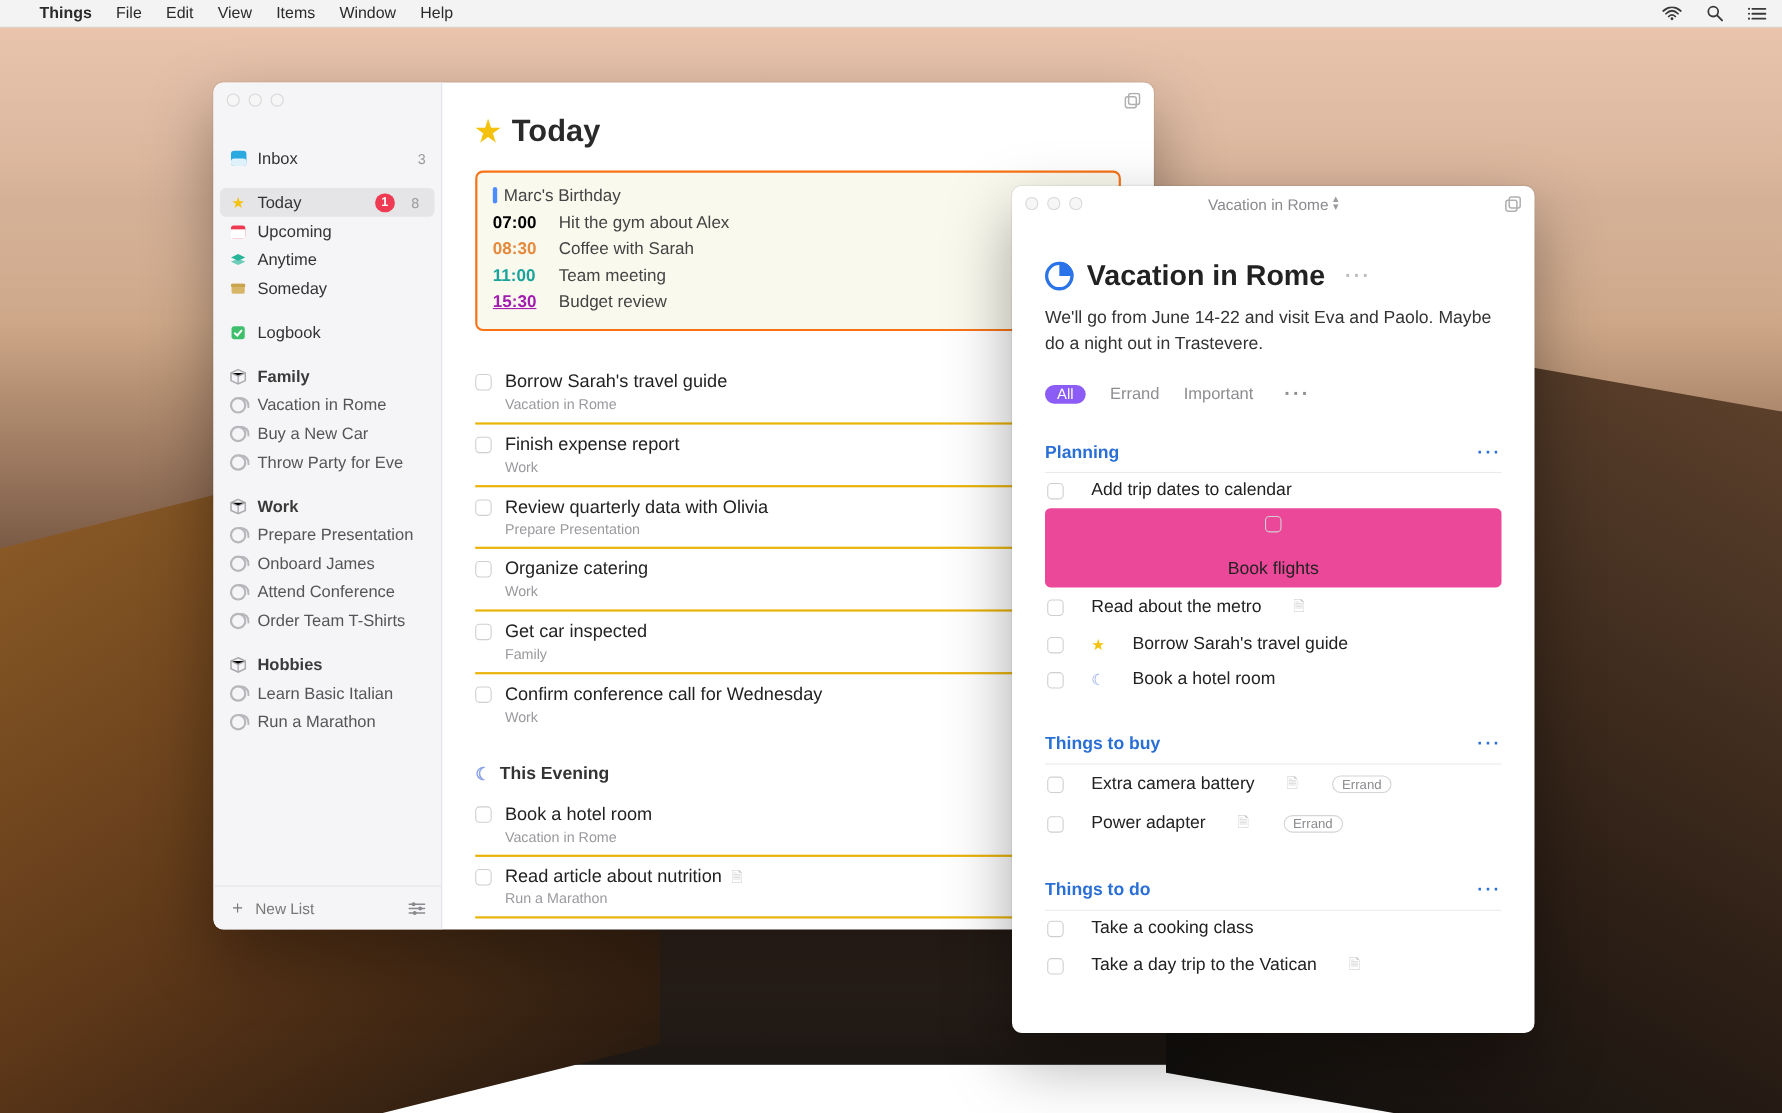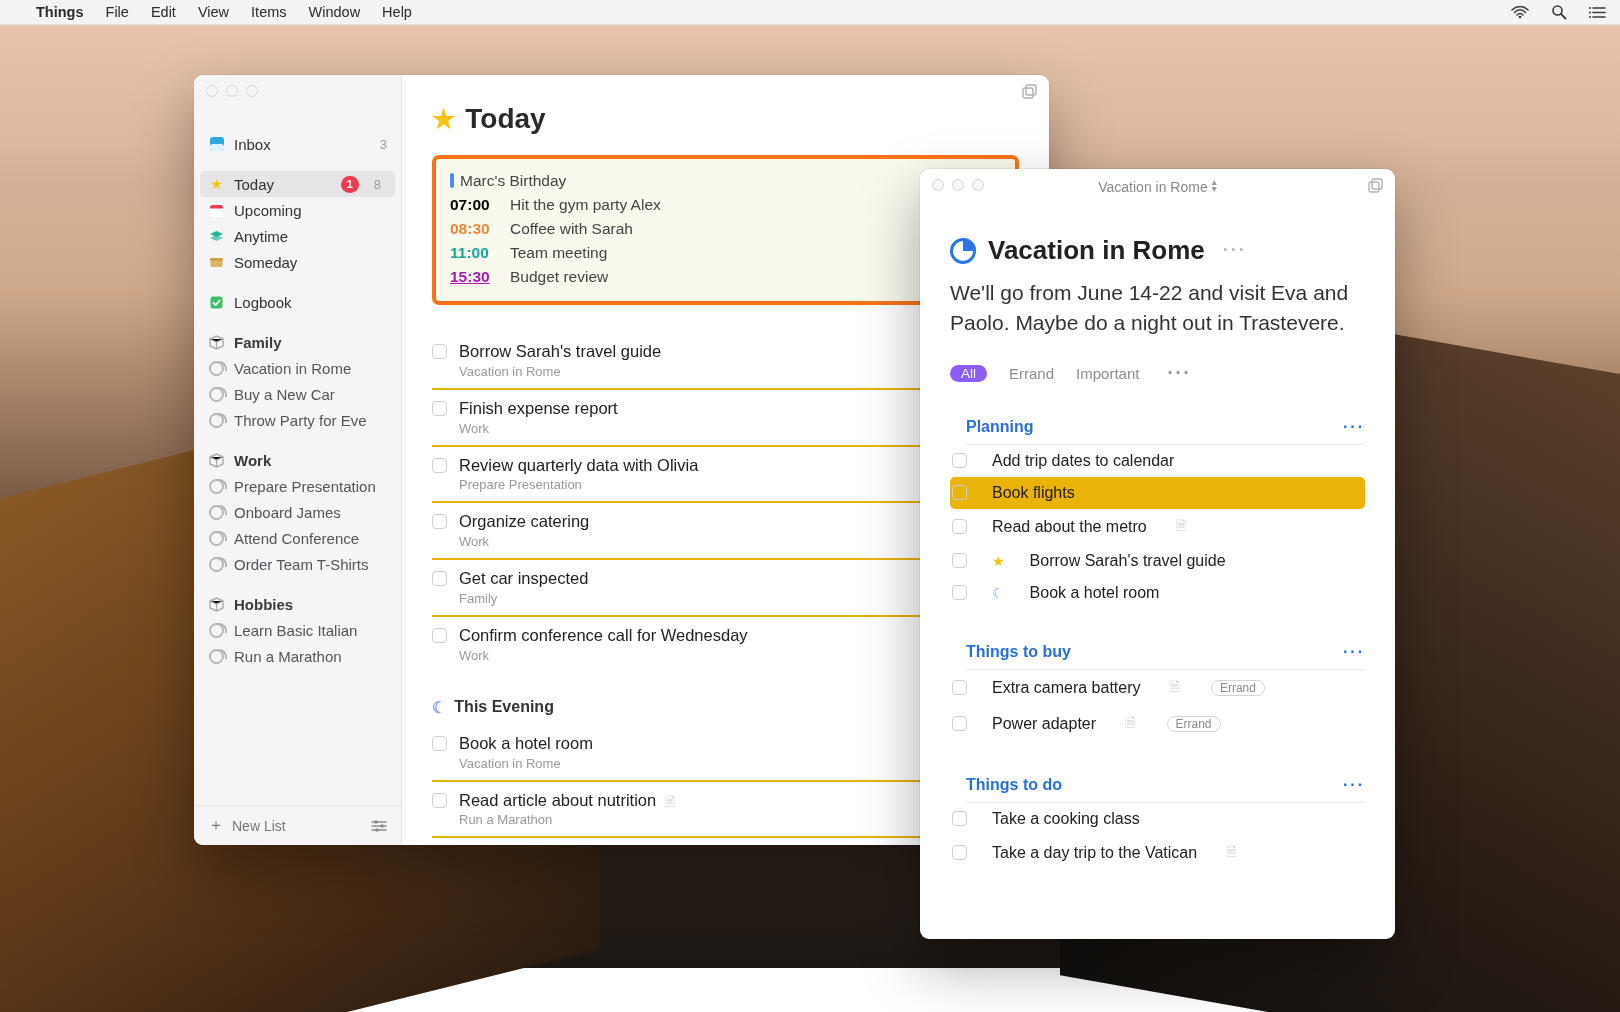--- a/index.html
+++ b/index.html
@@ -35,49 +35,49 @@
   .sb-area{color:#3a3a3a;font-weight:600;}
   .sb-proj{color:#555;}
   .sidebar-footer{margin-top:auto;border-top:1px solid #e5e5e8;height:40px;display:flex;align-items:center;padding:0 14px;color:#777;font-size:14px;gap:8px;}
   .sidebar-footer .flex{flex:1;}
   .pie{width:15px;height:15px;border-radius:50%;border:2px solid #b7b7bb;position:relative;display:inline-block;}
   .pie::after{content:"";position:absolute;left:5.5px;top:-2px;width:8px;height:8px;border-top:2px solid #b7b7bb;border-right:2px solid #b7b7bb;border-radius:0 8px 0 0;transform-origin:left bottom;}
   
   .content{flex:1; padding:28px 30px 20px 30px; overflow:hidden;}
   .title-row{display:flex;align-items:center;gap:10px;font-size:28px;font-weight:800;color:#2a2a2a;margin-bottom:20px;}
   .star-big{color:#f4c20d;font-size:26px;}
-  .cal-card{background:#faf9ee;border:4px solid #f97316;border-radius:7px;padding:10px 14px 12px;font-size:15.5px;color:#444;margin-bottom:28px; width:100%;}
+  .cal-card{background:#faf9ee;border:2px solid #f97316;border-radius:7px;padding:10px 14px 12px;font-size:15.5px;color:#444;margin-bottom:28px; width:100%;}
   .cal-line{display:flex;gap:8px;line-height:1.55;}
   .cal-line .t{font-weight:700;width:52px;}
   .allday-dot{width:4px;height:15px;border-radius:2px;background:#4b8dff;display:inline-block;margin-right:6px;vertical-align:-2px;}
   .todo{display:flex;align-items:flex-start;gap:12px;padding:9px 0;border-top:2px solid #eab308;}
   .todo:first-of-type{border-top:none;}
   .chk{width:15px;height:15px;border:1.6px solid #cfcfd3;border-radius:4px;margin-top:2px;flex:none;}
   .todo .txt{font-size:16.5px;color:#222;line-height:1.2;}
   .todo .sub{font-size:13px;color:#9a9a9e;margin-top:2px;}
   .section-h{display:flex;align-items:center;gap:8px;font-weight:700;color:#333;font-size:16px;margin:26px 0 8px;}
   .moon{color:#8aa3e8;font-size:16px;}
   .note-icon{color:#c8c8cc;font-size:13px;margin-left:4px;}
   .list-icon{color:#c8c8cc;font-size:13px;margin-left:3px;}
   
   .popup{ left:920px; top:169px; width:475px; height:770px;}
   .popup-title{position:absolute;top:9px;left:0;right:0;text-align:center;color:#8a8a8e;font-size:14px;}
   .popup-body{padding:66px 30px 20px 30px;}
   .proj-head{display:flex;align-items:center;gap:12px;font-size:26px;font-weight:800;color:#222;}
   .proj-ring{width:26px;height:26px;border:3px solid #2a73e8;border-radius:50%;position:relative;}
   .proj-ring::after{content:"";position:absolute;left:10px;top:-3px;width:13px;height:13px;background:#2a73e8;border-radius:0 13px 0 0;}
   .proj-menu{color:#bcbcc0;font-size:18px;margin-left:6px;letter-spacing:2px;font-weight:900;}
-  .proj-desc{margin-top:12px;font-size:21px;color:#333;line-height:1.45;}
+  .proj-desc{margin-top:12px;font-size:16px;color:#333;line-height:1.45;}
   .pill-row{display:flex;align-items:center;gap:22px;margin-top:24px;font-size:15px;color:#8d8d92;}
   .pill{background:#8b5cf6;color:#fff;border-radius:11px;padding:1px 11px;font-size:13.5px;}
-  .heading-row{display:flex;align-items:center;justify-content:space-between;margin-top:34px;border-bottom:1px solid #eaeaed;padding-bottom:8px;margin-left:16px;}
+  .heading-row{display:flex;align-items:center;justify-content:space-between;margin-top:34px;border-bottom:1px solid #eaeaed;padding-bottom:8px;}
   .heading-row .h{color:#2a6fd6;font-weight:700;font-size:16px;}
   .dots{color:#2a6fd6;font-weight:900;letter-spacing:2px;}
   .ptodo{display:flex;align-items:center;gap:25px;padding:7px 2px;font-size:16px;color:#222;border-radius:5px;}
-  .ptodo.sel{background:#eab308;}
+  .ptodo.sel{background:#ec4899;flex-direction:column;}
   .ptodo .chk{margin-top:0;}
   .mini-star{color:#f4c20d;font-size:14px;}
   .mini-moon{color:#8aa3e8;font-size:14px;}
   .tag{border:1px solid #d4d4d8;border-radius:10px;font-size:12px;color:#8b8b90;padding:0 8px;margin-left:6px;}
   svg{display:block;}
   .updown{font-size:10px;color:#9a9a9e;margin-left:4px;display:inline-block;line-height:7px;}
 </style>
 </head>
 <body>
 
@@ -307,21 +307,21 @@
         <span>Today</span>
       </div>
 
       <div class="cal-card">
         <div class="cal-line">
             <span><span class="allday-dot"></span><span>Marc's Birthday</span></span>
           </div>
         <div id="events-mount">
             <div class="cal-line">
               <span class="t" style="color: #000000;">07:00</span>
-              <span>Hit the gym party Alex</span>
+              <span>Hit the gym about Alex</span>
             </div>
             <div class="cal-line">
               <span class="t" style="color: rgb(229, 138, 60);">08:30</span>
               <span>Coffee with Sarah</span>
             </div>
             <div class="cal-line">
               <span class="t" style="color: rgb(26, 163, 154);">11:00</span>
               <span>Team meeting</span>
             </div>
             <div class="cal-line">

